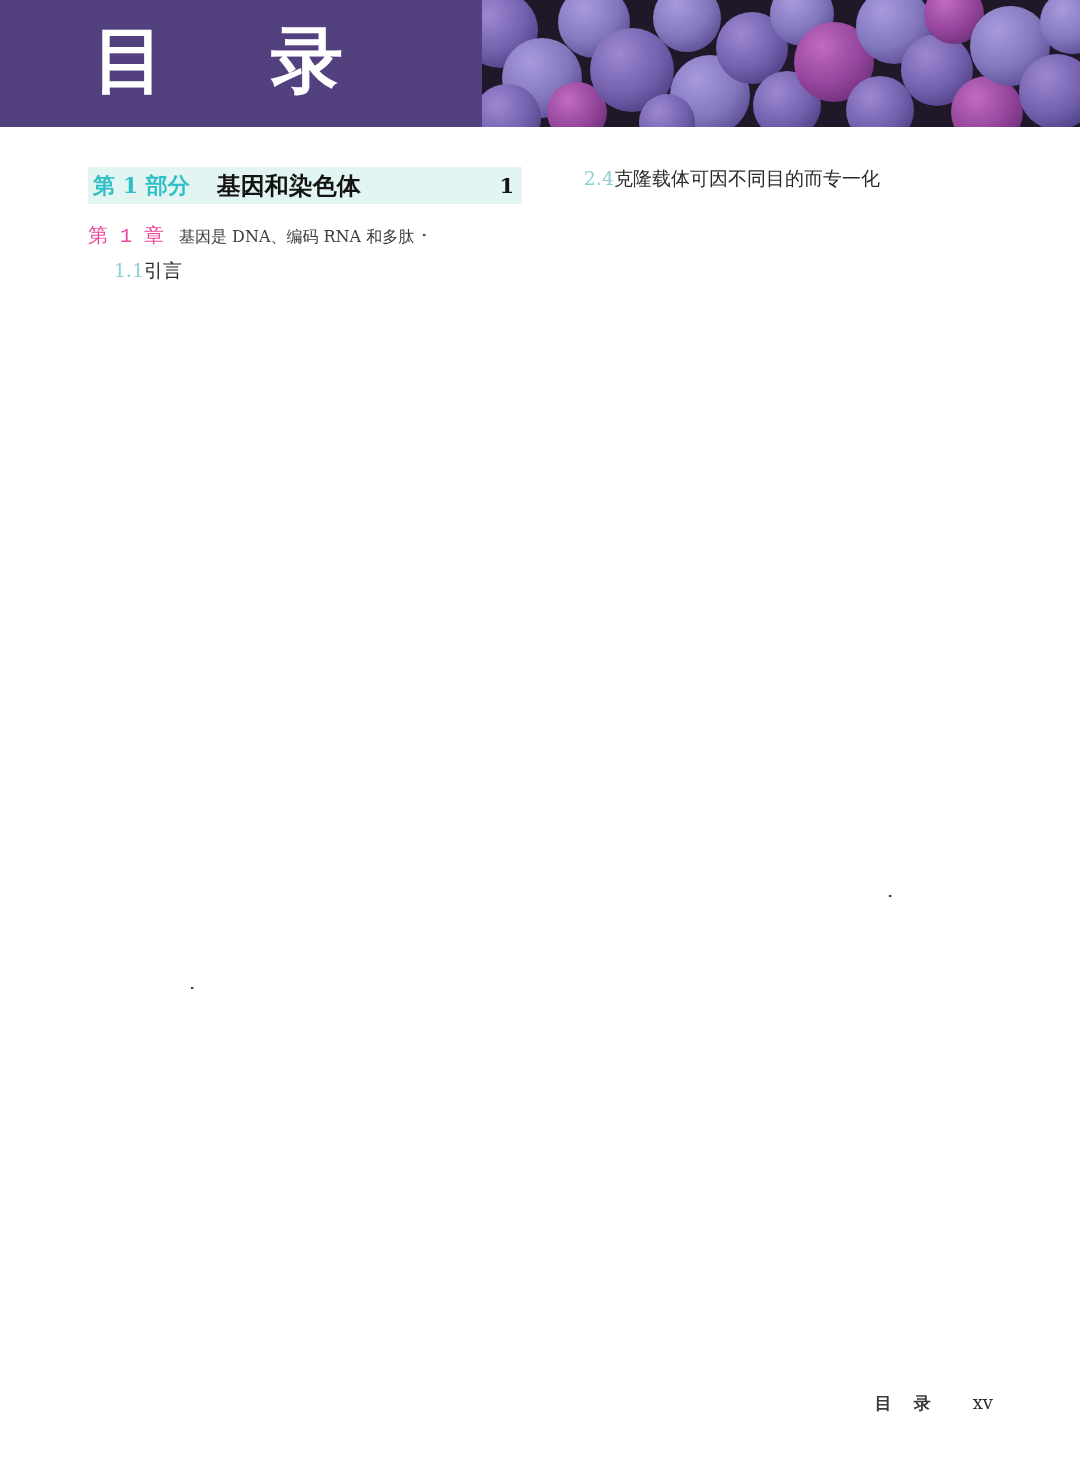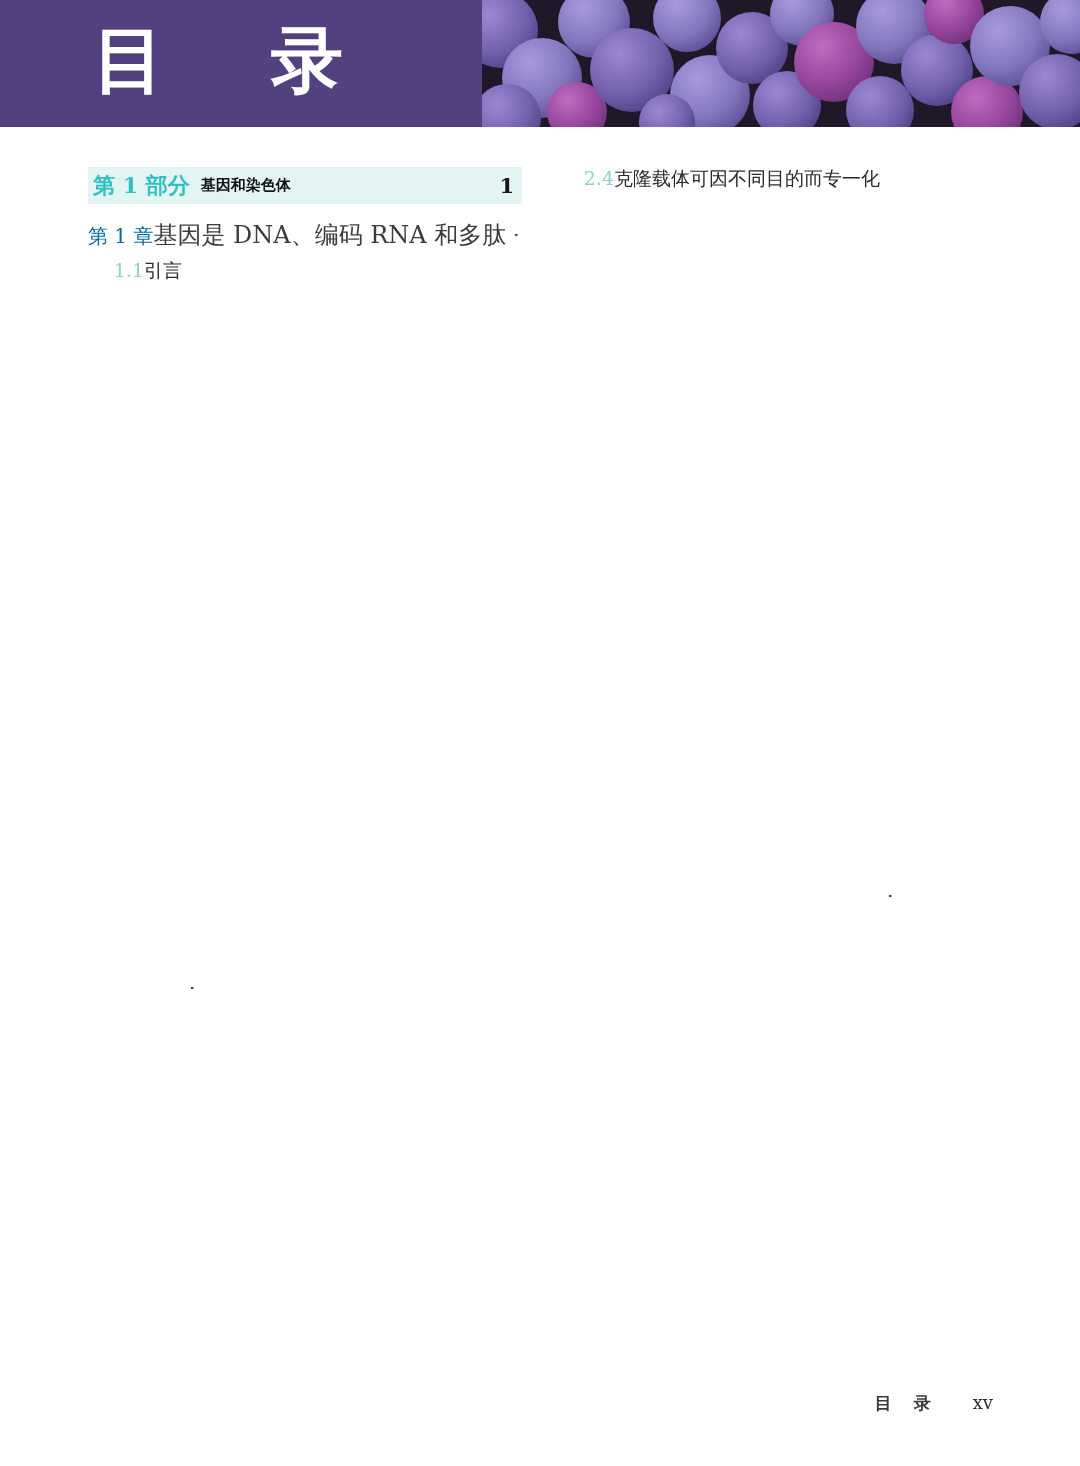--- a/index.html
+++ b/index.html
@@ -15,27 +15,27 @@
 
   
   .col{position:absolute;width:434px;}
   .col-left{left:88px;top:167px;}
   .col-right{left:558px;top:163px;}
 
   
   .part-row{display:flex;align-items:center;height:37px;background:#e3f5f3;
         padding:0 8px 0 5px;margin-bottom:14px;}
   .part-label{color:#2fbfc4;font-weight:bold;font-size:22px;flex:none;}
-  .part-title{color:#141414;font-weight:bold;font-size:15px;margin-left:11px;flex:none;}
+  .part-title{color:#141414;font-weight:bold;font-size:24px;margin-left:27px;flex:none;}
   .part-page{color:#141414;font-weight:bold;font-size:21px;margin-left:auto;flex:none;}
 
   
   .chapter-row{display:flex;align-items:baseline;line-height:34px;height:34px;margin-bottom:3px;}
-  .ch-label{color:#0369a1;font-size:20px;flex:none;}
-  .ch-title{color:#3c3c3c;font-size:24px;margin-left:0;flex:none;white-space:nowrap;}
+  .ch-label{color:#ec4899;font-size:20px;flex:none;font-family:Liberation Mono, monospace;}
+  .ch-title{color:#3c3c3c;font-size:16px;margin-left:15px;flex:none;white-space:nowrap;}
   .chapter-row .page{font-family:"DejaVu Serif",serif;}
 
   
   .entry-row{display:flex;}
   .num{flex:none;width:56px;color:#8fcfd3;font-size:19px;line-height:30.6px;
         font-family:"DejaVu Serif",serif;}
   .entry-body{flex:1 1 auto;min-width:0;}
   .entry-line{display:flex;line-height:30.6px;}
   .line-text{flex:0 1 auto;color:#2a2a2a;font-size:19px;white-space:nowrap;
         font-family:"DejaVu Serif",serif;}

